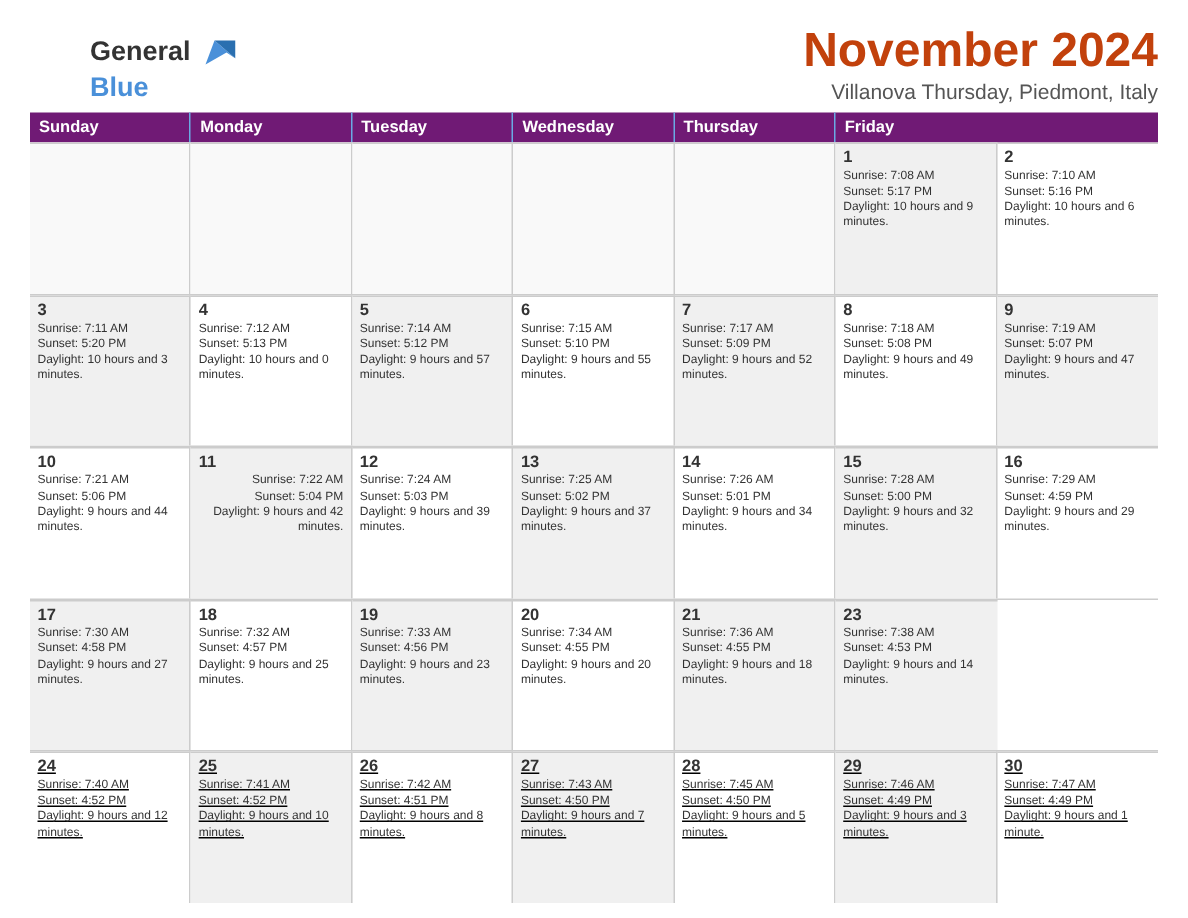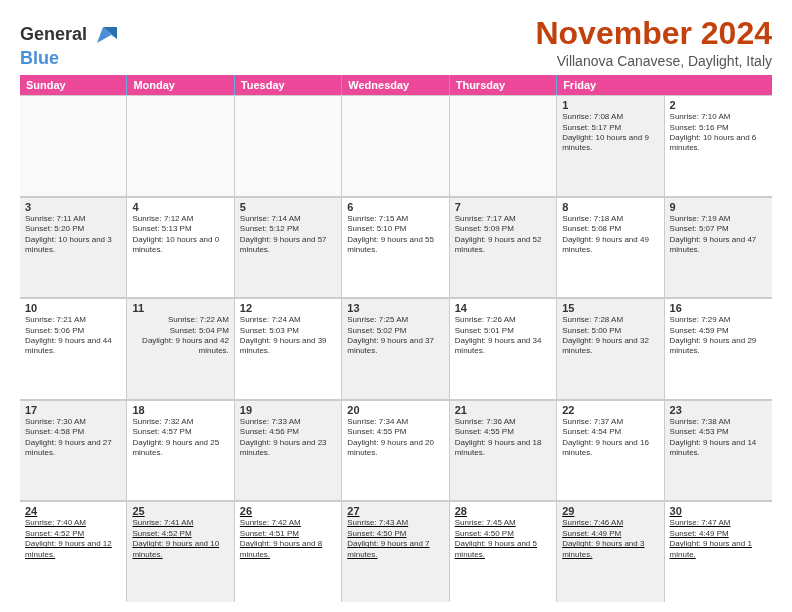--- a/index.html
+++ b/index.html
@@ -15,20 +15,21 @@
       height: 612px;
       padding: 16px 20px 10px 20px;
       display: flex;
       flex-direction: column;
     }
     .header {
       display: flex;
       align-items: flex-end;
       justify-content: space-between;
       margin-bottom: 6px;
+      margin-left: 40px;
     }
     .logo {
       display: flex;
       align-items: center;
       margin-top: 4px;
     }
     .logo-text {
       font-size: 18px;
       font-weight: bold;
       color: #333;
@@ -54,21 +55,21 @@
       margin-top: 2px;
     }
     .calendar {
       flex: 1;
       display: flex;
       flex-direction: column;
     }
     .cal-header {
       display: grid;
       grid-template-columns: repeat(7, 1fr);
-      background: #ec4899;
+      background: #701a75;
       color: #fff;
       font-size: 11px;
       font-weight: bold;
     }
     .cal-header-cell {
       padding: 4px 6px;
       text-align: left;
       border-right: 1px solid #6aaae3;
     }
     .cal-header-cell:last-child { border-right: none; }
@@ -122,21 +123,21 @@
           <svg class="logo-icon" viewBox="0 0 28 28" fill="none">
             <polygon points="8,22 22,14 28,18 14,6" fill="#4a90d9"></polygon>
             <polygon points="14,6 28,18 28,6" fill="#2a6fb0"></polygon>
           </svg>
         </div>
         <span class="logo-text" style="color:#4a90d9;">Blue</span>
       </div>
     </div>
     <div class="title-block">
       <div class="month-title">November 2024</div>
-      <div class="subtitle">Villanova Canavese, Daylight, Italy</div>
+      <div class="subtitle">Villanova Thursday, Piedmont, Italy</div>
     </div>
   </div>
 
   <div class="calendar">
     <div class="cal-header">
       <div class="cal-header-cell">Sunday</div>
       <div class="cal-header-cell">Monday</div>
       <div class="cal-header-cell">Tuesday</div>
       <div class="cal-header-cell">Wednesday</div>
       <div class="cal-header-cell">Thursday</div>
@@ -274,26 +275,20 @@
             <div class="cell-text" style="white-space: pre-line;">Sunrise: 7:34 AM
 Sunset: 4:55 PM
 Daylight: 9 hours and 20 minutes.</div>
           </div>
           <div class="cal-cell shaded">
             <span class="day-num">21</span>
             <div class="cell-text" style="white-space: pre-line;">Sunrise: 7:36 AM
 Sunset: 4:55 PM
 Daylight: 9 hours and 18 minutes.</div>
           </div>
-          <div class="cal-cell">
-            <span class="day-num">22</span>
-            <div class="cell-text" style="white-space: pre-line;">Sunrise: 7:37 AM
-Sunset: 4:54 PM
-Daylight: 9 hours and 16 minutes.</div>
-          </div>
           <div class="cal-cell shaded">
             <span class="day-num">23</span>
             <div class="cell-text" style="white-space: pre-line;">Sunrise: 7:38 AM
 Sunset: 4:53 PM
 Daylight: 9 hours and 14 minutes.</div>
           </div>
         </div>
         <div class="cal-row">
           <div class="cal-cell">
             <span class="day-num">24</span>

